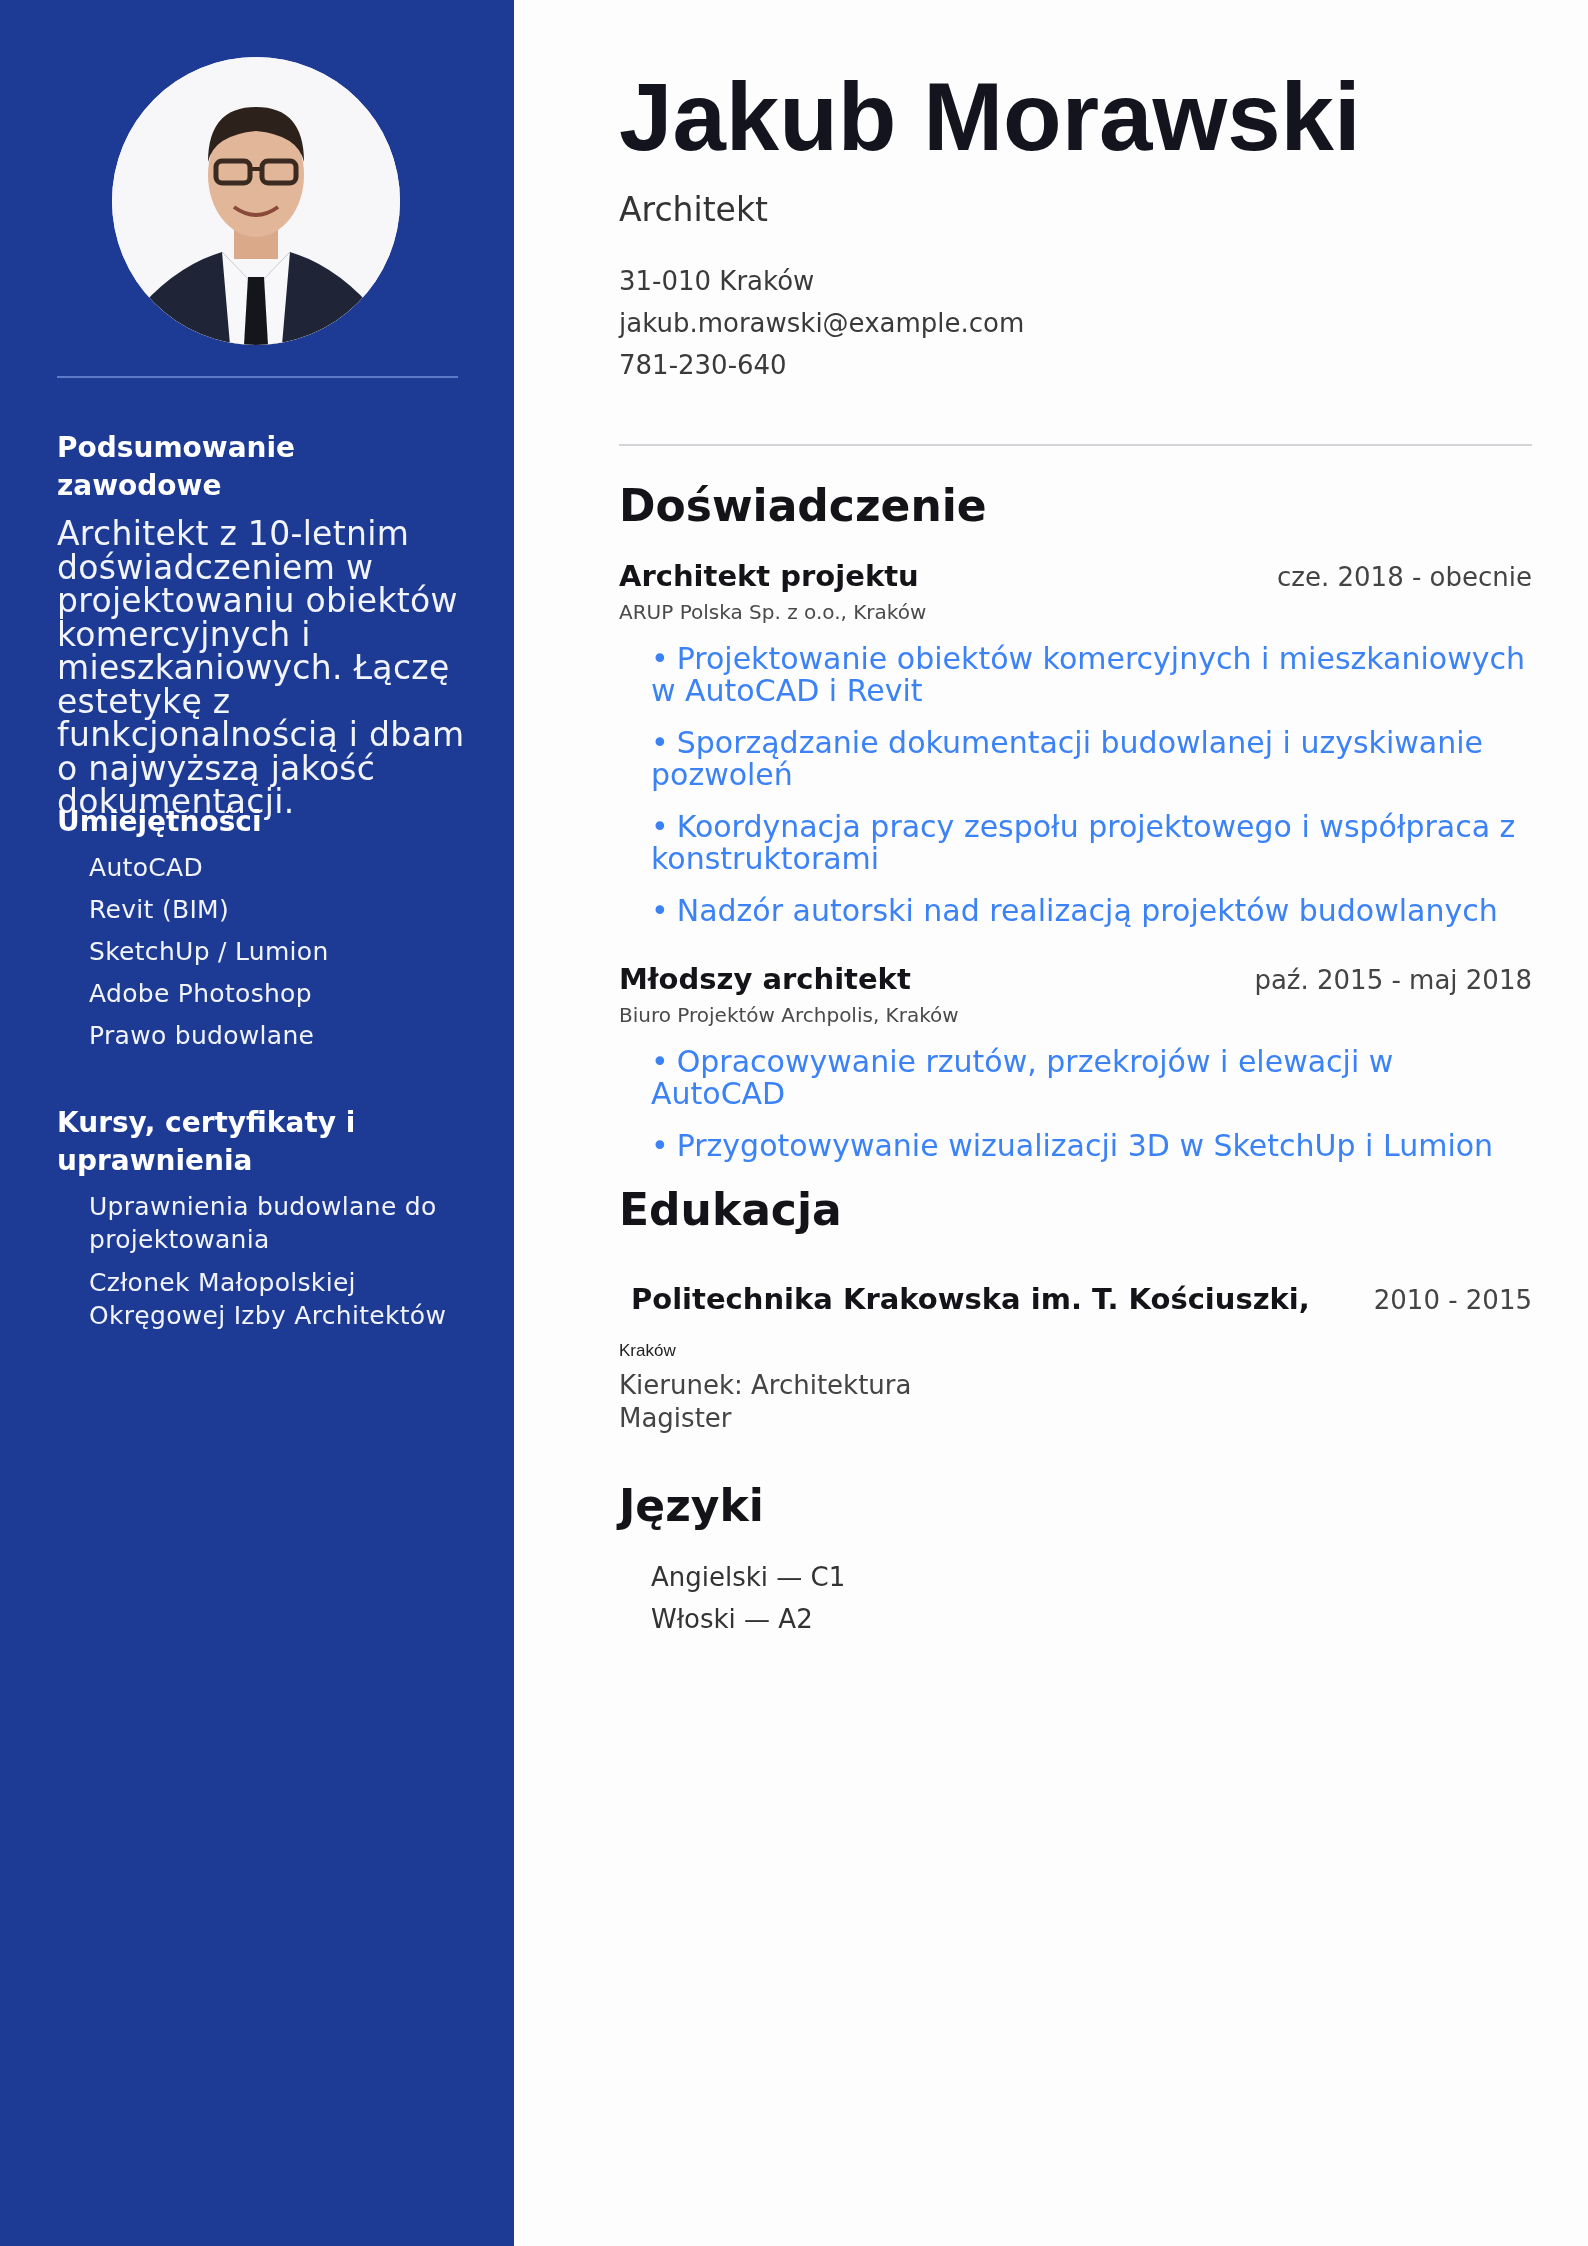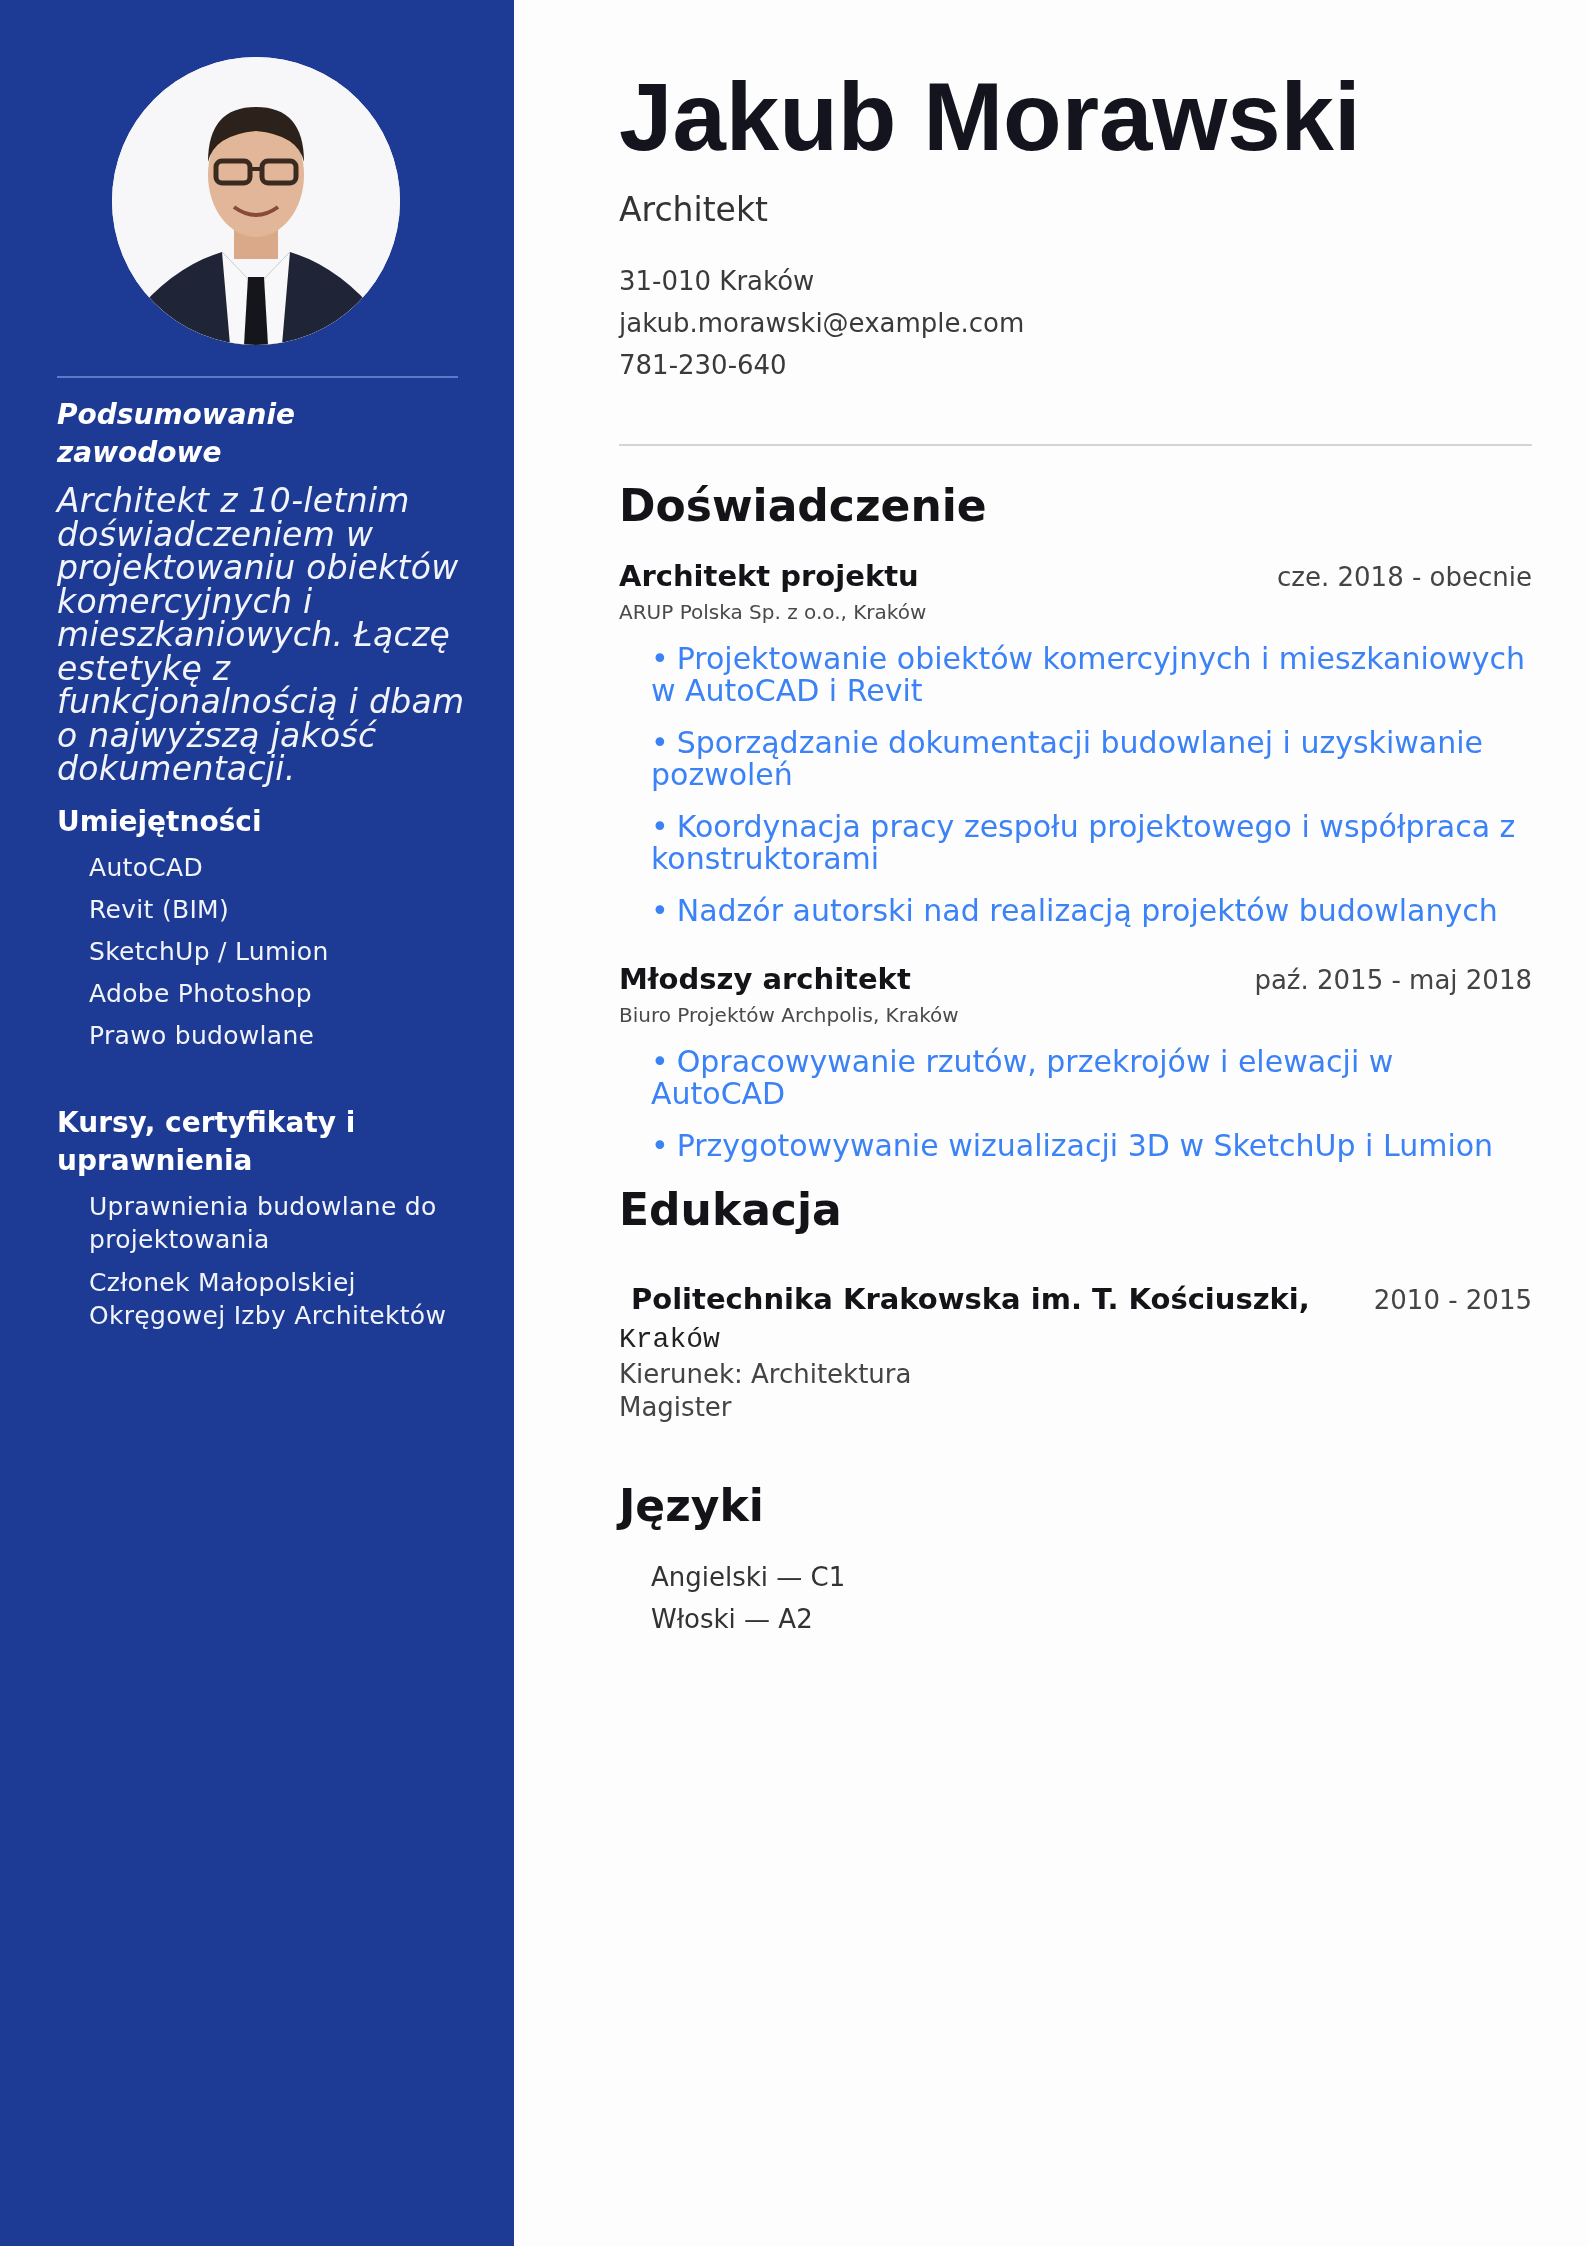--- a/index.html
+++ b/index.html
@@ -27,21 +27,21 @@
   .job-head { display: flex; justify-content: space-between; align-items: baseline; }
   .job-role { font-family: "DejaVu Sans", sans-serif; font-weight: bold; font-size: 29px; line-height: 38px; color: #141418; }
   .job-dates { font-family: "DejaVu Sans", sans-serif; font-size: 26px; line-height: 34px; color: #444; }
   .job-company { font-family: "DejaVu Sans", sans-serif; font-size: 20px; line-height: 34px; color: #4a4a4a; }
   .bullets { list-style: none; margin-top: 14px; padding-left: 32px; }
   .bullets li { font-family: "DejaVu Sans", sans-serif; font-size: 30px; line-height: 32px; color: #3b82f6; margin-bottom: 20px; }
   .bullets li .dot { margin-right: 8px; }
   .edu { position: absolute; left: 0; width: 913px; top: 1280px; }
   .edu-head { display: flex; justify-content: space-between; align-items: baseline; margin-left: 12px; }
   .edu-school { font-family: "DejaVu Sans", sans-serif; font-weight: bold; font-size: 29px; line-height: 38px; color: #141418; }
-  .edu-city { font-family: Liberation Mono, monospace; font-size: 28px; line-height: 36px; color: #222; margin-top: 4px; }
+  .edu-city { font-family: Liberation Sans, sans-serif; font-size: 17px; line-height: 36px; color: #222; margin-top: 15px; }
   .edu-line { font-family: "DejaVu Sans", sans-serif; font-size: 26px; line-height: 33px; color: #444; }
   .langs { position: absolute; left: 32px; top: 1556px; list-style: none; }
   .langs li { font-family: "DejaVu Sans", sans-serif; font-size: 26px; line-height: 42px; color: #333; }
 </style>
 </head>
 <body>
 
 <aside class="sidebar">
   <div class="photo">
     <svg viewBox="0 0 288 288">
@@ -62,21 +62,21 @@
       <rect x="104" y="104" width="34" height="22" rx="6" fill="none" stroke="#3a2a20" stroke-width="5"></rect>
       <rect x="150" y="104" width="34" height="22" rx="6" fill="none" stroke="#3a2a20" stroke-width="5"></rect>
       <line x1="138" y1="112" x2="150" y2="112" stroke="#3a2a20" stroke-width="4"></line>
 
       <path d="M122 150 Q144 166 166 150" fill="none" stroke="#8a4a3a" stroke-width="4"></path>
     </svg>
   </div>
 
   <div class="side-divider"></div>
 
-  <section class="side-section" style="top:396px;font-style:italic;">
+  <section class="side-section" style="top:429px;">
     <h2 class="side-h">Podsumowanie zawodowe</h2>
     <p class="side-p">Architekt z 10-letnim doświadczeniem w projektowaniu obiektów komercyjnych i mieszkaniowych. Łączę estetykę z funkcjonalnością i dbam o najwyższą jakość dokumentacji.</p>
   </section>
 
   <section class="side-section" style="top:803px;">
     <h2 class="side-h">Umiejętności</h2>
     <ul class="side-list">
       <li>AutoCAD</li>
       <li>Revit (BIM)</li>
       <li>SketchUp / Lumion</li>

